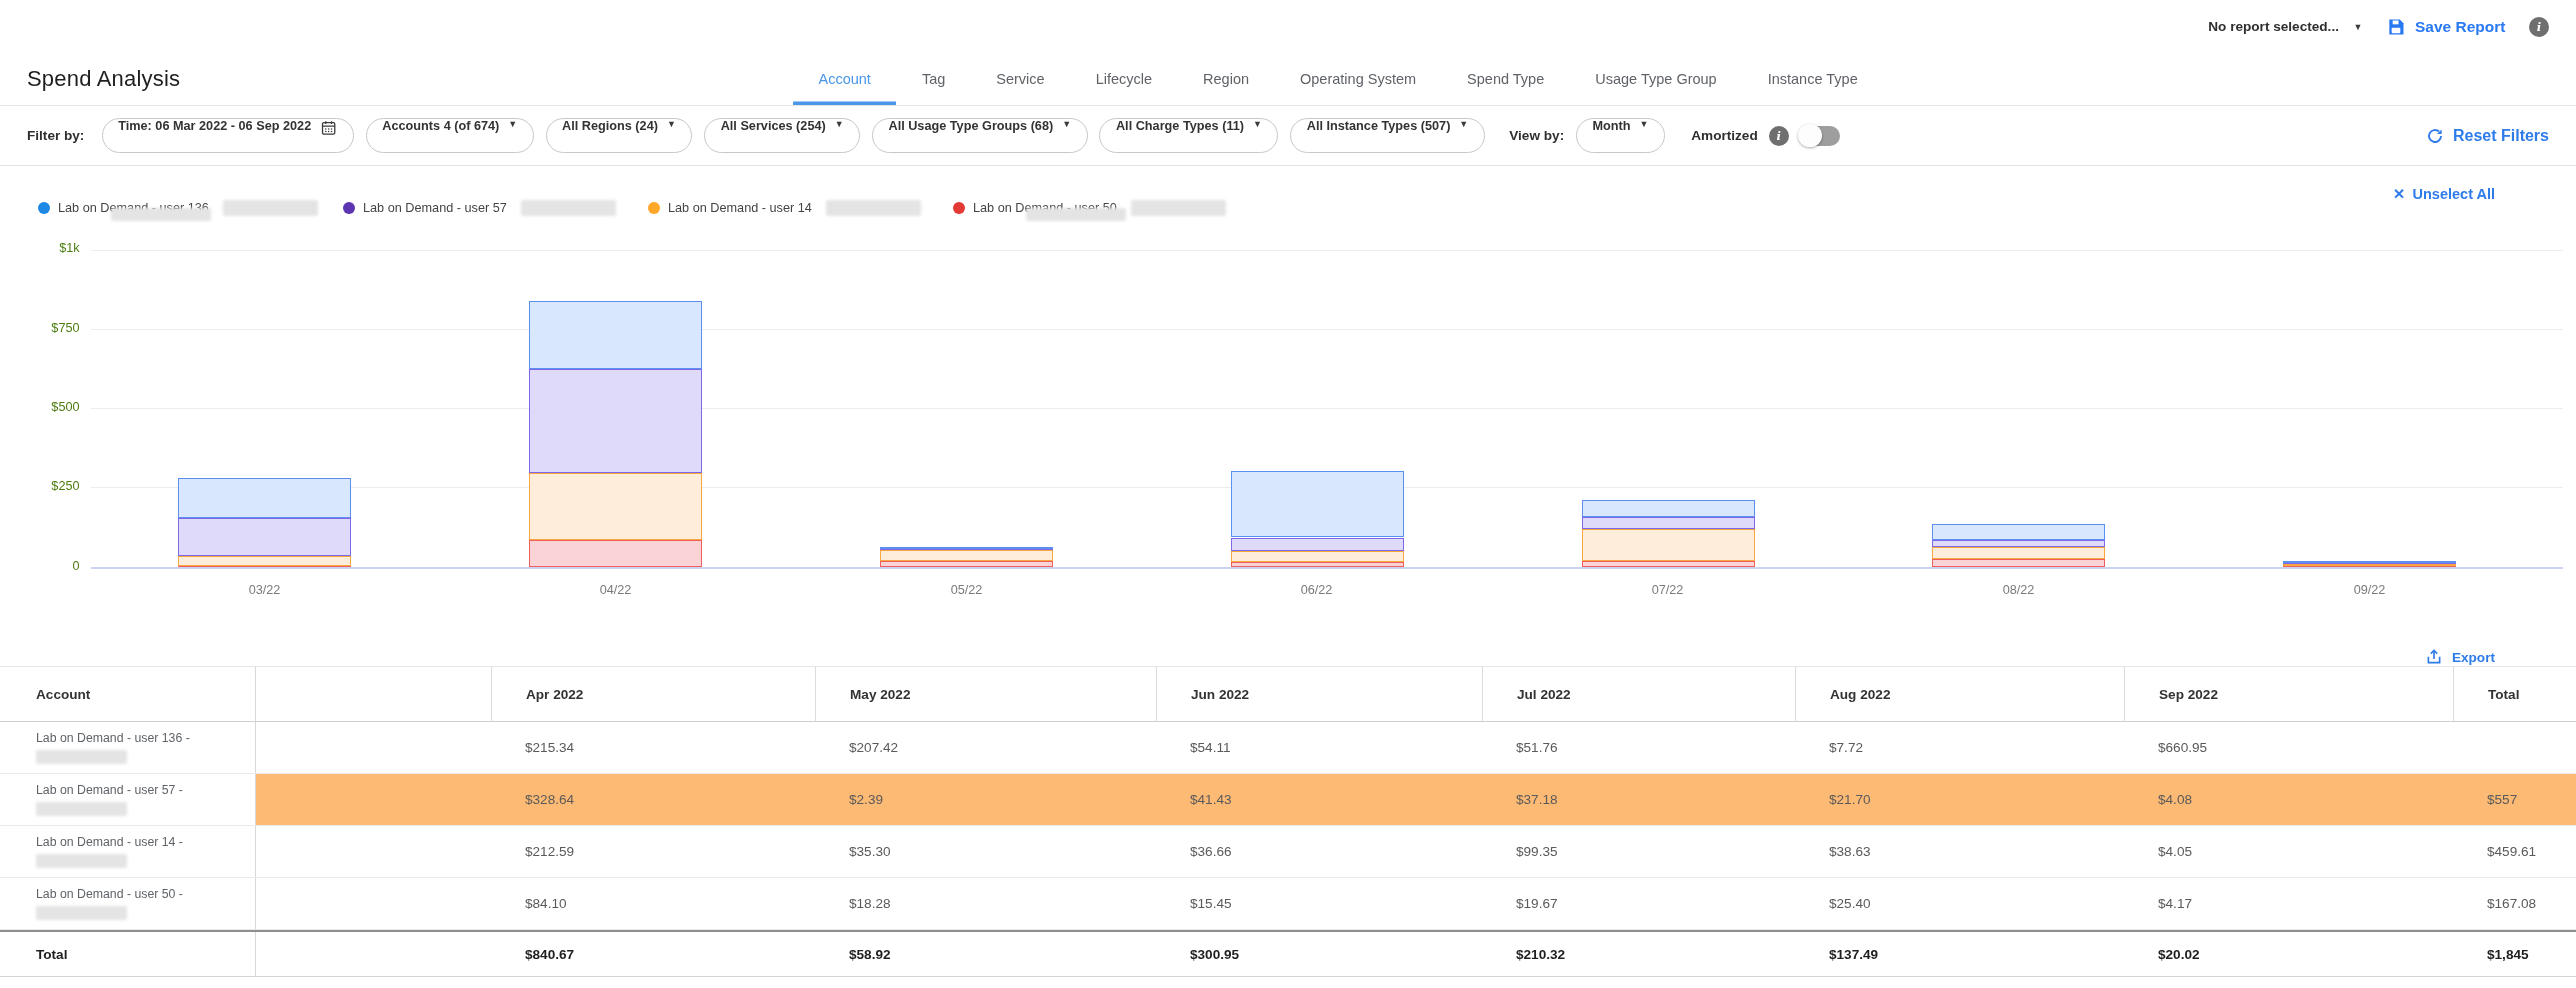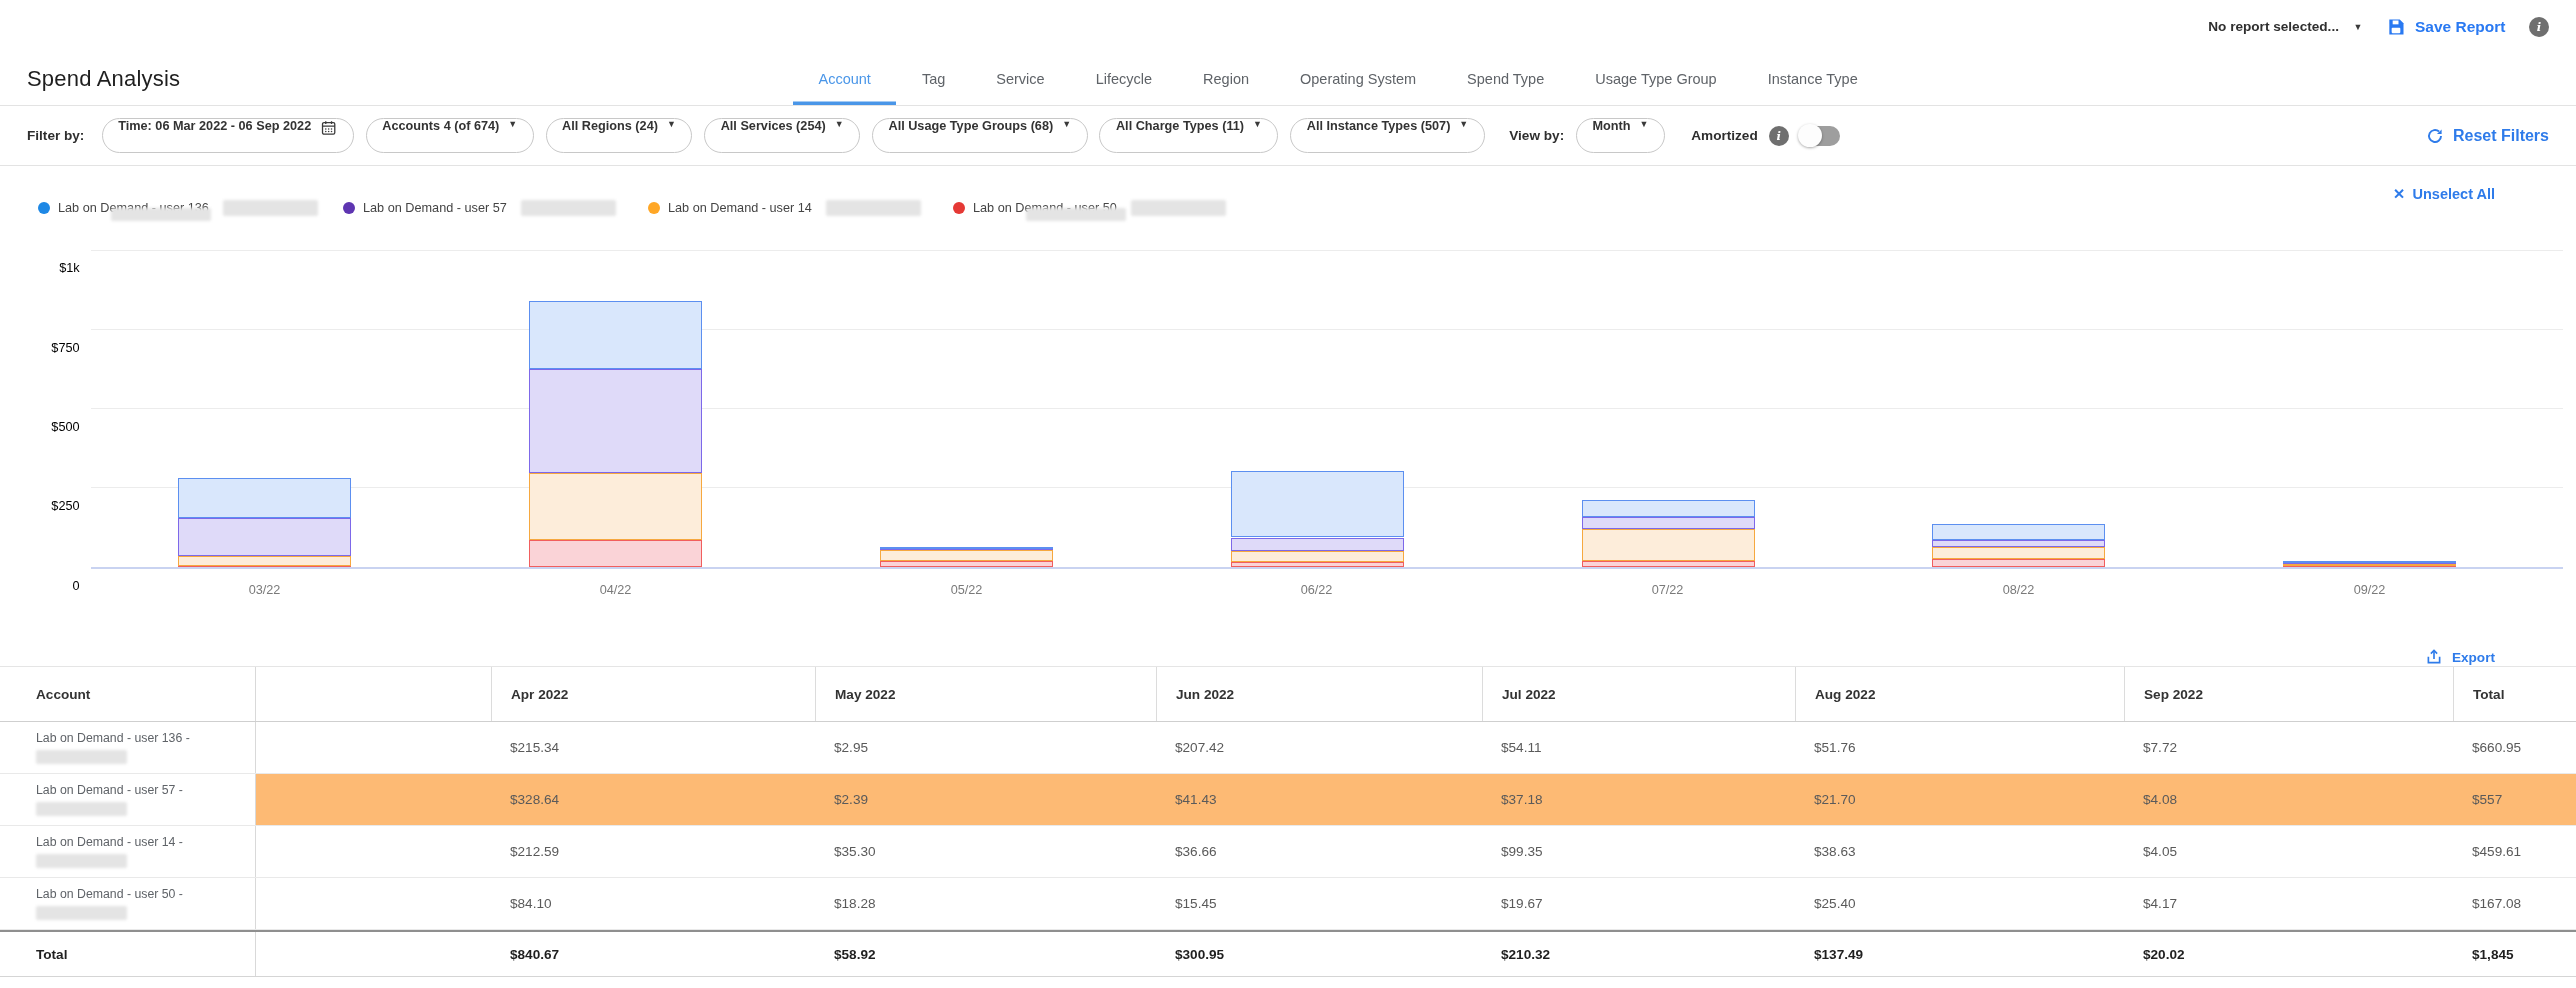--- a/index.html
+++ b/index.html
@@ -40,36 +40,36 @@
   .legend-label { font-size:12.7px; color:#444; white-space:nowrap; }
   .redact { background:#e4e4e4; border-radius:1.8px; filter:blur(1.8px); }
   .legend-redact { width:95px; height:15.5px; margin-left:5.5px; }
   .legend-redact2 { position:absolute; left:73px; top:27px; width:100px; height:13.6px; }
   .unselect-all { position:absolute; right:81px; top:20px; display:flex; align-items:center; gap:7.3px; color:#2E7BEA; font-weight:700; font-size:14.5px; cursor:pointer; }
 
   
   .chart { position:relative; height:382px; }
   .gridline { position:absolute; left:91px; right:12.7px; height:0.9px; background:#ececec; }
   .baseline { position:absolute; left:91px; right:12.7px; height:1.8px; background:#c9d3f1; }
-  .ytick { position:absolute; left:3.6px; width:76px; text-align:right; font-size:12.7px; color:#000000;margin-top:20px; }
+  .ytick { position:absolute; left:3.6px; width:76px; text-align:right; font-size:12.7px; color:#4d7c0f; }
   .xtick { position:absolute; width:127px; text-align:center; font-size:12.7px; color:#7a7a7a; }
   .bar { position:absolute; bottom:50px; height:317px; width:173px; }
   .bar-seg { position:absolute; left:0; right:0; border-style:solid; border-width:1.8px; cursor:pointer; }
 
   
   .export-row { height:49px; display:flex; align-items:flex-end; justify-content:flex-end; padding-right:81px; }
   .export-btn { display:flex; align-items:center; gap:9px; color:#2E7BEA; font-weight:700; font-size:13.6px; cursor:pointer; }
 
   
   .spend-table { border-top:0.9px solid #e5e5e5; }
   .t-row { display:grid; grid-template-columns:256px 235px 324px 341px 326px 313px 329px 329px 1fr; }
   .t-header { height:55px; border-bottom:0.9px solid #cfcfcf; }
   .t-header .cell { font-weight:700; color:#333; font-size:13.6px; }
   .t-header .cell.sep { border-left:0.9px solid #dcdcdc; }
-  .cell { display:flex; align-items:center; padding-left:19px; font-size:13.6px; color:#5a5a5a; }
+  .cell { display:flex; align-items:center; padding-left:34px; font-size:13.6px; color:#5a5a5a; }
   .account-cell { padding-left:36px; flex-direction:column; align-items:flex-start; justify-content:center; gap:4.5px; border-right:0.9px solid #d9d9d9; }
   .account-name { font-size:12.3px; color:#5f6368; }
   .account-redact { width:91px; height:13.6px; }
   .data-row { height:52px; border-bottom:0.9px solid #e9e9e9; }
   .data-row.striped .cell:not(.account-cell) { background:#fdba74; }
   .total-row { height:47px; border-top:2.7px double #8f8f8f; border-bottom:0.9px solid #d5d5d5; }
   .total-row .cell { font-weight:700; color:#1f1f1f; }
   svg { flex:none; }
 </style>
 </head>
@@ -290,21 +290,20 @@
         <div class="cell sep">Sep 2022</div>
         <div class="cell sep">Total</div>
       </div>
       <div class="t-row data-row">
         <div class="cell account-cell">
           <div class="account-name">Lab on Demand - user 136 -</div>
           <div class="redact account-redact"></div>
         </div>
         <div class="cell"></div>
         <div class="cell">$215.34</div>
-        <div class="cell">$2.95</div>
         <div class="cell">$207.42</div>
         <div class="cell">$54.11</div>
         <div class="cell">$51.76</div>
         <div class="cell">$7.72</div>
         <div class="cell">$660.95</div>
       </div>
       <div class="t-row data-row striped">
         <div class="cell account-cell">
           <div class="account-name">Lab on Demand - user 57 -</div>
           <div class="redact account-redact"></div>

